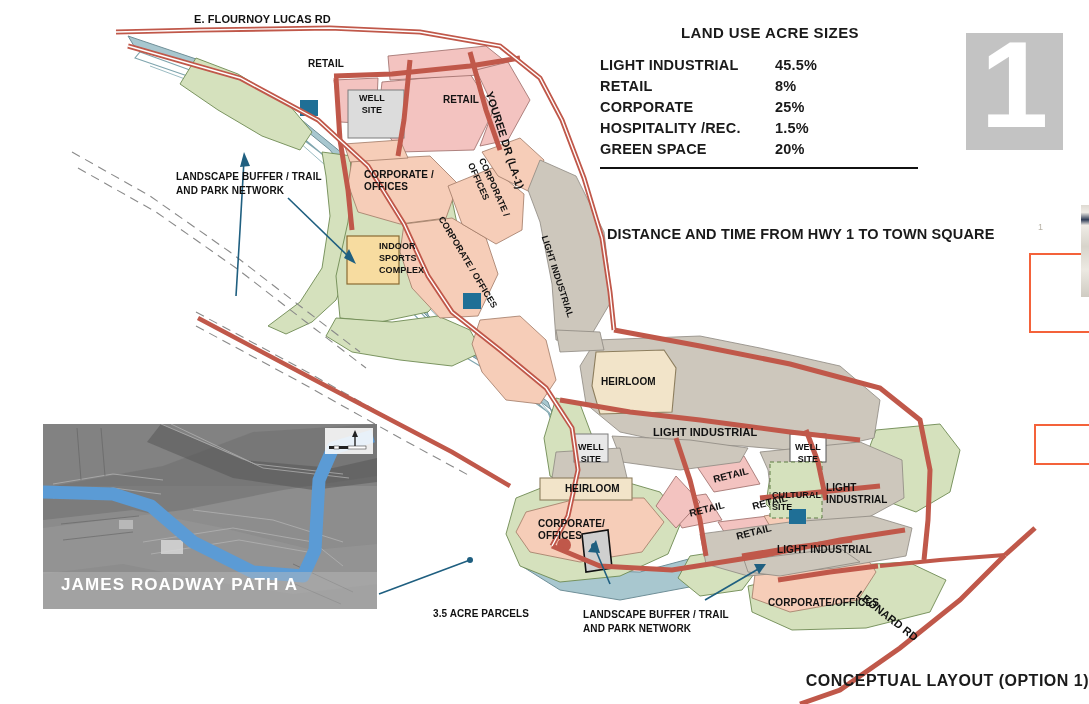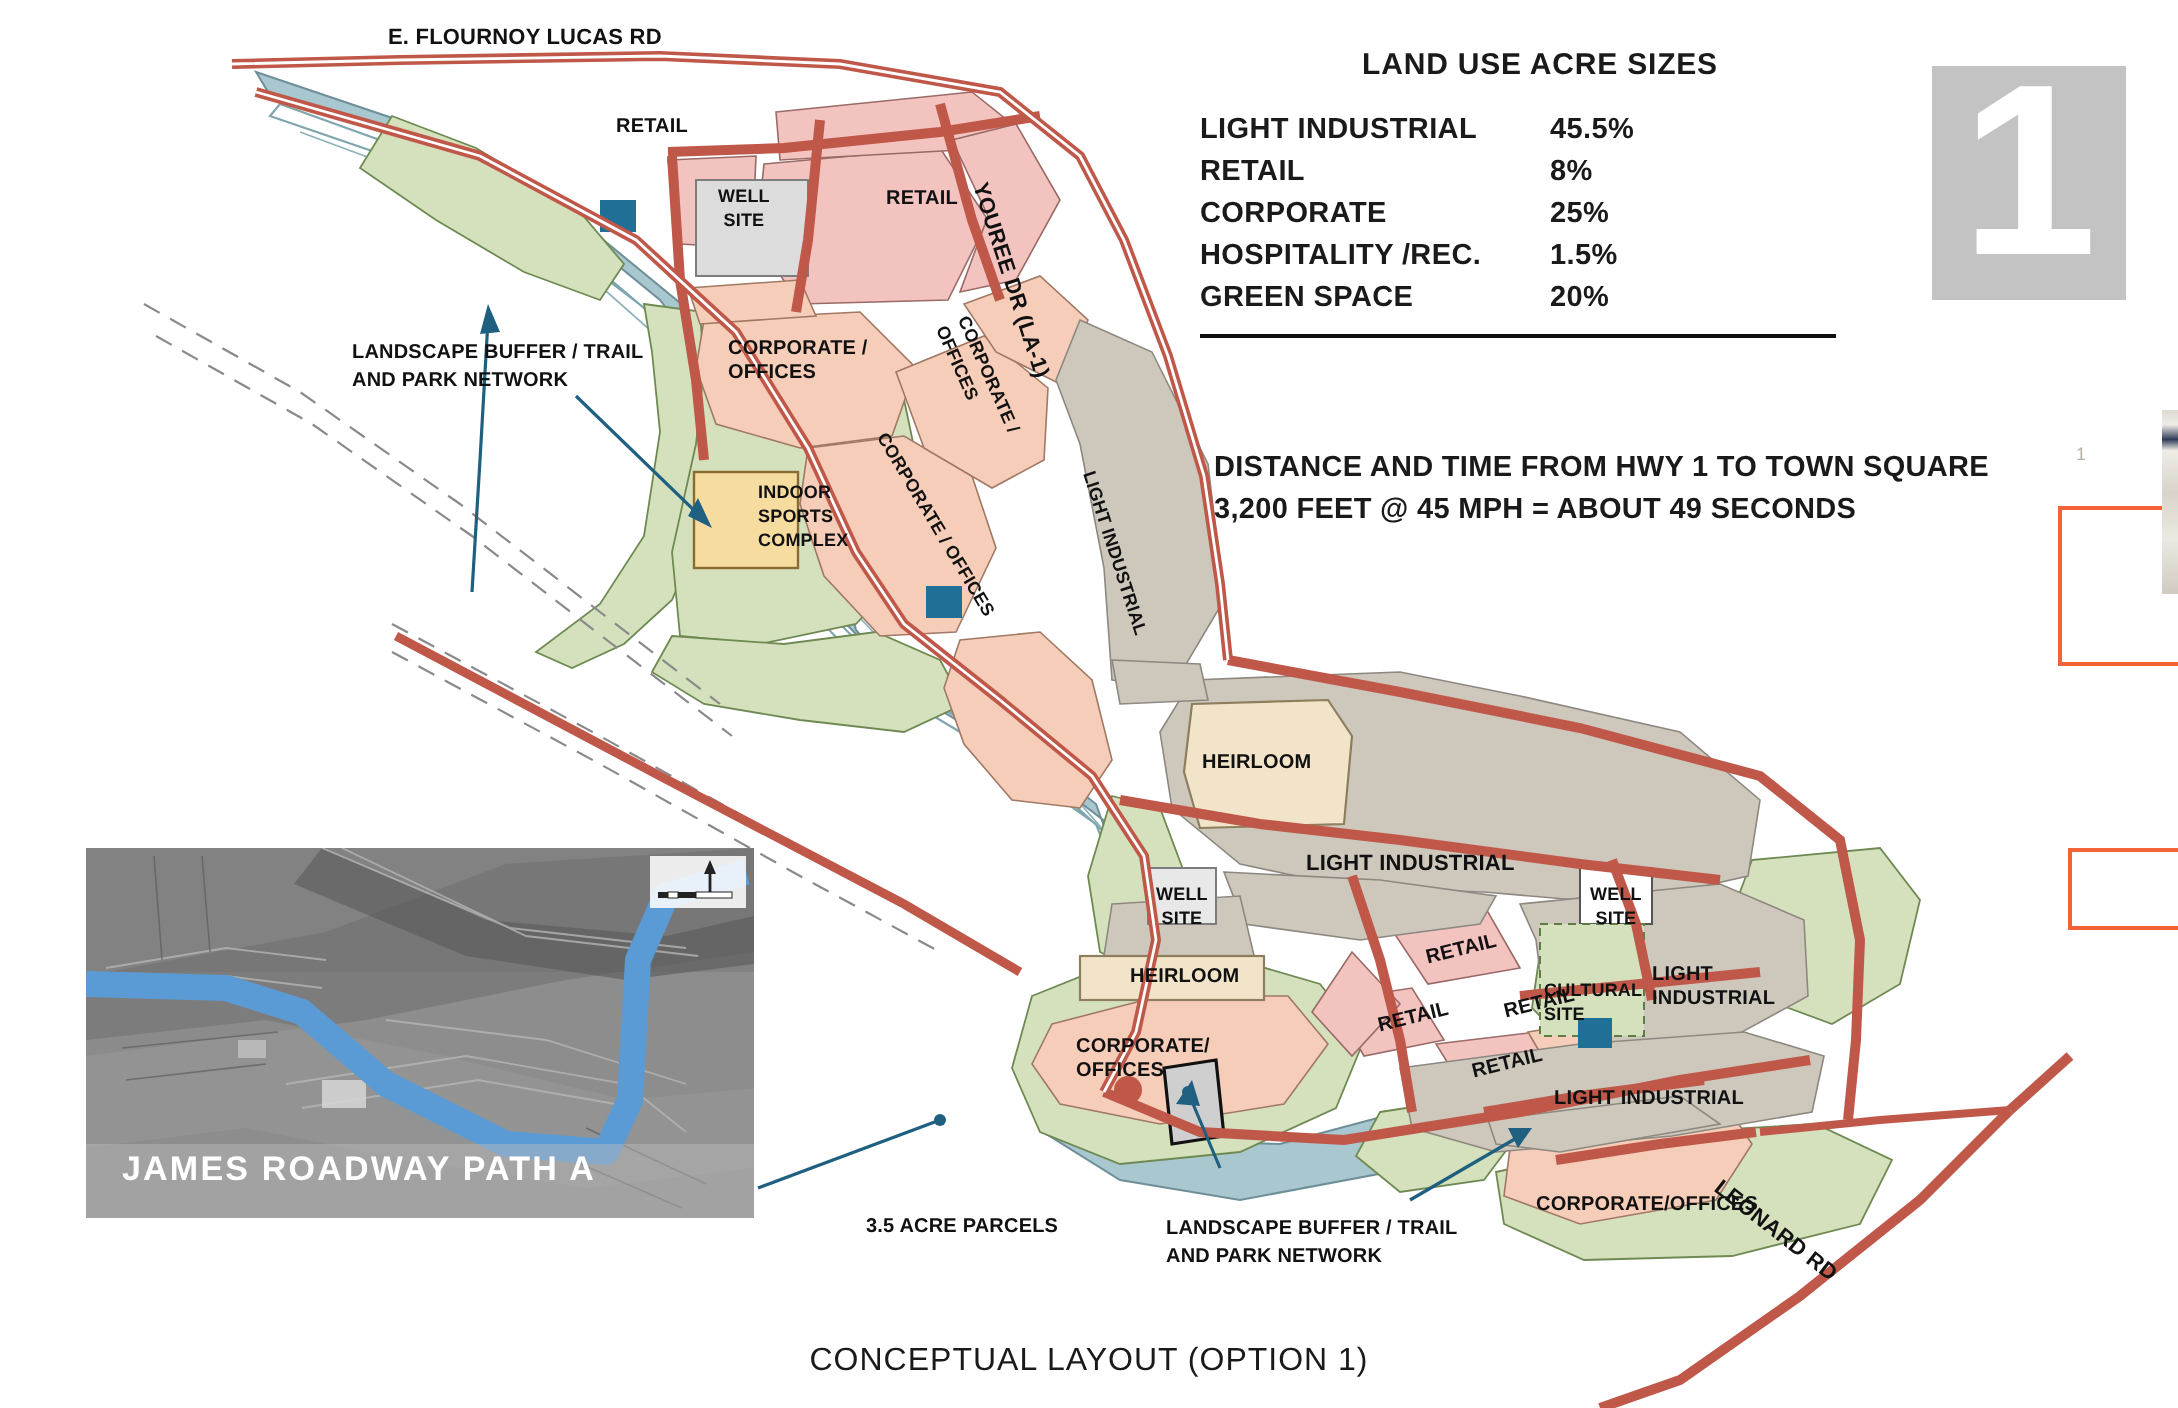--- a/index.html
+++ b/index.html
@@ -49,22 +49,22 @@
 
   
   .inset{position:absolute;left:43px;top:424px;width:334px;height:185px;
       overflow:hidden;background:#b91c1c;}
   .inset-caption{position:absolute;left:18px;bottom:14px;color:#fff;
       font-size:17px;font-weight:bold;letter-spacing:1.1px;}
   .inset-scale{position:absolute;right:4px;top:4px;width:48px;height:26px;
       background:rgba(255,255,255,.86);}
 
   
-  .bottom-title{position:absolute;left:0;right:0;top:672px;text-align:center;
-      font-size:16px;font-weight:normal;letter-spacing:.5px;}
+  .bottom-title{position:absolute;left:0;right:0;top:672px;text-align:right;
+      font-size:16px;font-weight:bold;letter-spacing:.5px;}
 </style>
 </head>
 <body>
 
 <div id="stage">
 
   <svg id="mapsvg" width="1089" height="704" viewBox="0 0 1089 704">
     <defs>
       <pattern id="hatch" width="5" height="5" patternUnits="userSpaceOnUse" patternTransform="rotate(45)">
         <line x1="0" y1="0" x2="0" y2="5" stroke="#9a9a9a" stroke-width="0.6"></line>
@@ -336,21 +336,20 @@
       <div class="legend-row">
         <span class="lbl">GREEN SPACE</span>
         <span class="val">20%</span>
       </div>
     </div>
     <div class="legend-rule"></div>
   </div>
 
   <div class="distblock">
     <div>DISTANCE AND TIME FROM HWY 1 TO TOWN SQUARE</div>
-    <div>3,200 FEET @ 45 MPH = ABOUT 49 SECONDS</div>
   </div>
 
   <div class="badge1">
     <span>1</span>
   </div>
 
   <div class="obox obox-a"></div>
   <div class="obox obox-b"></div>
   <div class="edge-strip"></div>
   <div class="edge-mark">1</div>

